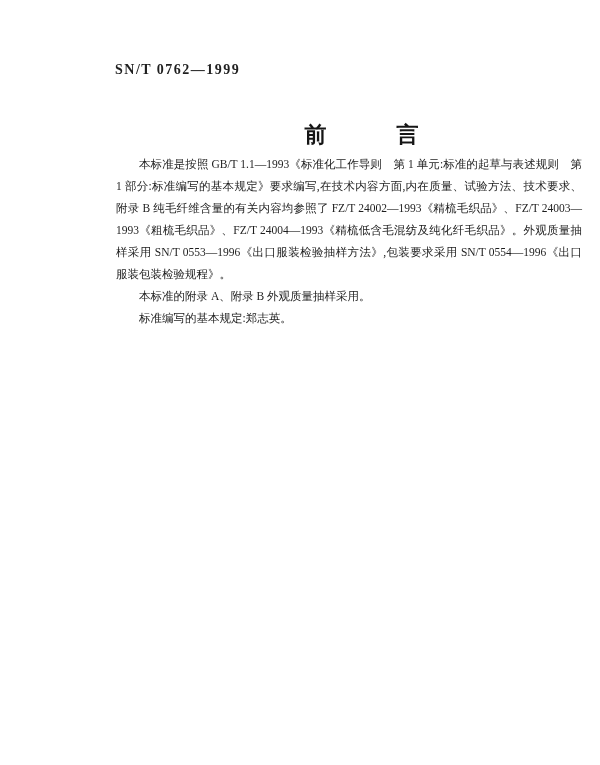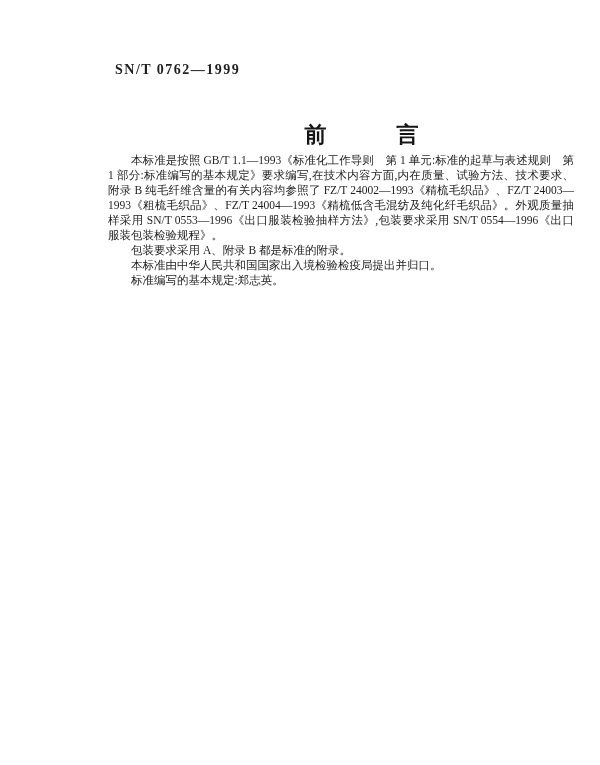--- a/index.html
+++ b/index.html
@@ -36,25 +36,25 @@
     width: 506px;
     text-align: center;
     font-size: 22px;
     font-weight: bold;
     color: #151515;
     white-space: pre;
     letter-spacing: 1px;
   }
   .content {
     position: absolute;
-    left: 70px;
+    left: 78px;
     top: 153px;
     width: 466px;
     font-size: 11.5px;
-    line-height: 15px;
+    line-height: 22px;
     color: #1d1d1d;
     text-align: justify;
     text-justify: inter-ideograph;
   }
   .content p {
     margin: 0;
     text-indent: 2em;
   }
   .page-no {
     position: absolute;
@@ -68,19 +68,18 @@
 </head>
 <body>
 
 <div class="page">
   <div class="std-no">SN/T  0762—1999</div>
 
   <div class="title">前　　　言</div>
 
   <div class="content">
     <p>本标准是按照 GB/T 1.1—1993《标准化工作导则　第 1 单元:标准的起草与表述规则　第 1 部分:标准编写的基本规定》要求编写,在技术内容方面,内在质量、试验方法、技术要求、附录 B 纯毛纤维含量的有关内容均参照了 FZ/T 24002—1993《精梳毛织品》、FZ/T 24003—1993《粗梳毛织品》、FZ/T 24004—1993《精梳低含毛混纺及纯化纤毛织品》。外观质量抽样采用 SN/T 0553—1996《出口服装检验抽样方法》,包装要求采用 SN/T 0554—1996《出口服装包装检验规程》。</p>
-    <p>包装要求采用 A、附录 B 都是标准的附录。</p>
-    <p>本标准由中华人民共和国国家出入境检验检疫局提出并归口。</p>
+    <p>本标准的附录 A、附录 B 外观质量抽样采用。</p>
     <p>标准编写的基本规定:郑志英。</p>
   </div>
 
   <div class="page-no">670</div>
 </div>
 
 </body></html>

